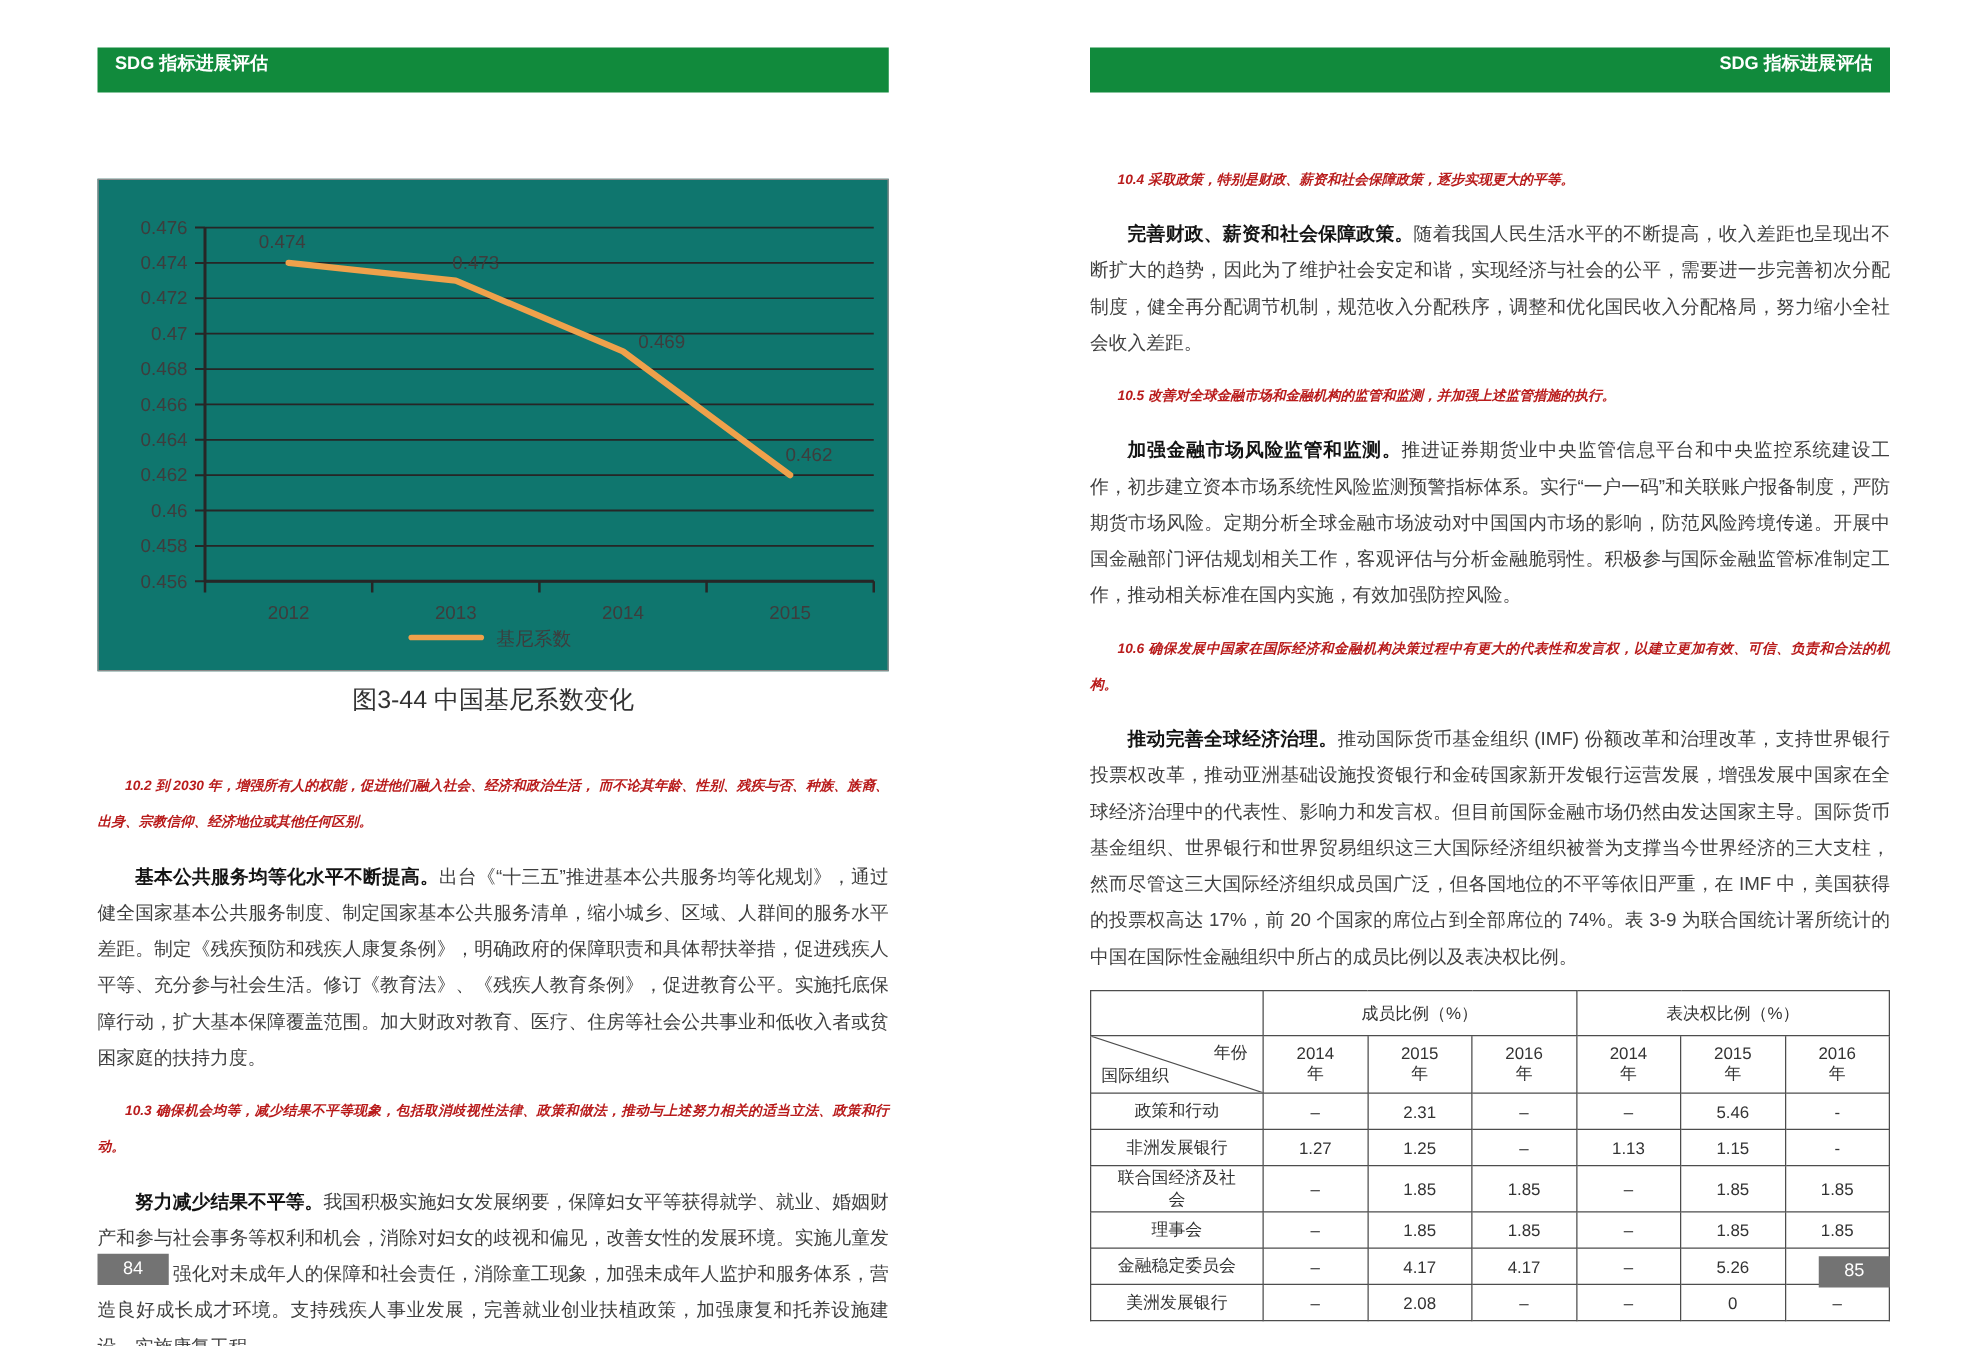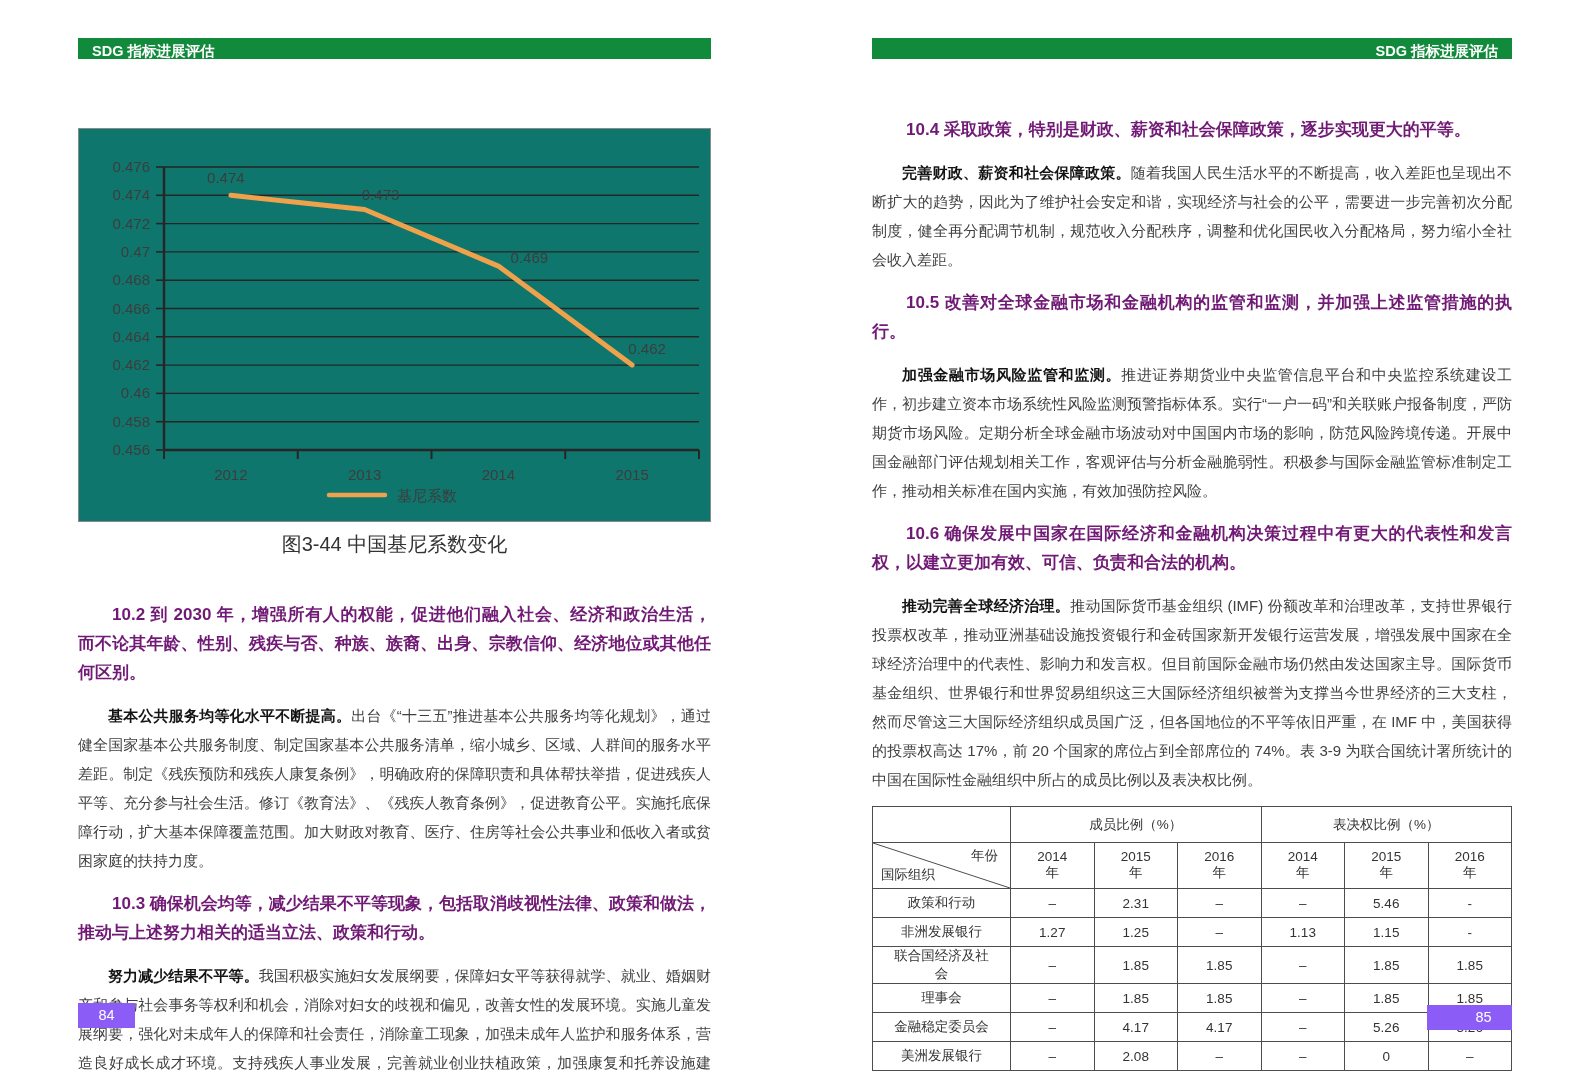--- a/index.html
+++ b/index.html
@@ -2,39 +2,39 @@
 <html><head>
 <meta charset="utf-8">
 <style>
   html,body{margin:0;padding:0;background:#ffffff;}
   body{width:1587px;height:1077px;position:relative;overflow:hidden;
        font-family:"Liberation Sans","DejaVu Sans",sans-serif;}
   .page{position:absolute;top:0;height:1077px;}
   .page-left{left:78px;width:633px;}
   .page-right{left:872px;width:640px;}
 
-  .hbar{height:21px;margin-top:38px;background:#118A3C;color:#fff;
+  .hbar{height:36px;margin-top:38px;background:#118A3C;color:#fff;
         font-weight:bold;font-size:14.5px;line-height:26px;}
   .hbar-left{padding-left:14px;box-sizing:border-box;}
   .hbar-right{padding-right:14px;box-sizing:border-box;text-align:right;}
 
   .chart-box{margin-top:69px;width:631px;height:392px;border:1px solid #8a8a8a;background:#0f766e;}
   .caption{margin-top:9px;text-align:center;font-size:20px;color:#333;}
 
-  .h{font-weight:bold;color:#701a75;font-size:17px;line-height:29px;
-     text-indent:2em;margin:14px 0 0 0;text-align:justify;}
+  .h{font-weight:bold;color:#b91c1c;font-size:11px;line-height:29px;
+     text-indent:2em;margin:14px 0 0 0;text-align:justify;font-style:italic;}
   .h-first{margin-top:42px;}
   .p{color:#3f3f3f;font-size:15px;line-height:29px;text-indent:2em;
      margin:14px 0 0 0;text-align:justify;}
   .p .lead{font-weight:bold;color:#141414;}
 
-  .pagenum{position:absolute;width:57px;height:25px;background:#8b5cf6;color:#fff;
+  .pagenum{position:absolute;width:57px;height:25px;background:#737373;color:#fff;
            text-align:center;line-height:25px;font-size:14.5px;}
   .pagenum-left{left:0;top:1003px;}
-  .pagenum-right{right:0;top:1005px;padding-left:28px;}
+  .pagenum-right{right:0;top:1005px;}
 
   .tbl-title{margin-top:26px;text-align:center;font-size:14.5px;color:#333;}
   table.tbl{margin-top:12px;border-collapse:collapse;width:640px;table-layout:fixed;
             font-size:13.5px;color:#333;}
   table.tbl td{border:1px solid #4d4d4d;text-align:center;padding:0 18px;box-sizing:border-box;}
   table.tbl td.col-label{width:138px;}
   tr.group-row td{height:36px;}
   tr.year-row td{height:46px;}
   tr.data-row td{height:29px;}
   td.diag{position:relative;padding:0;}

